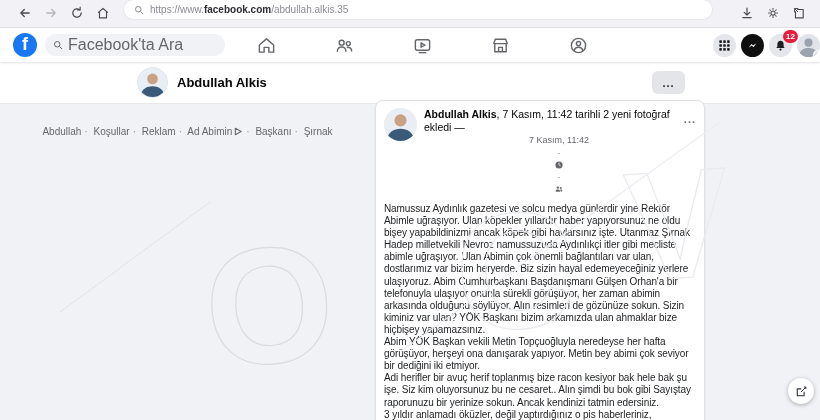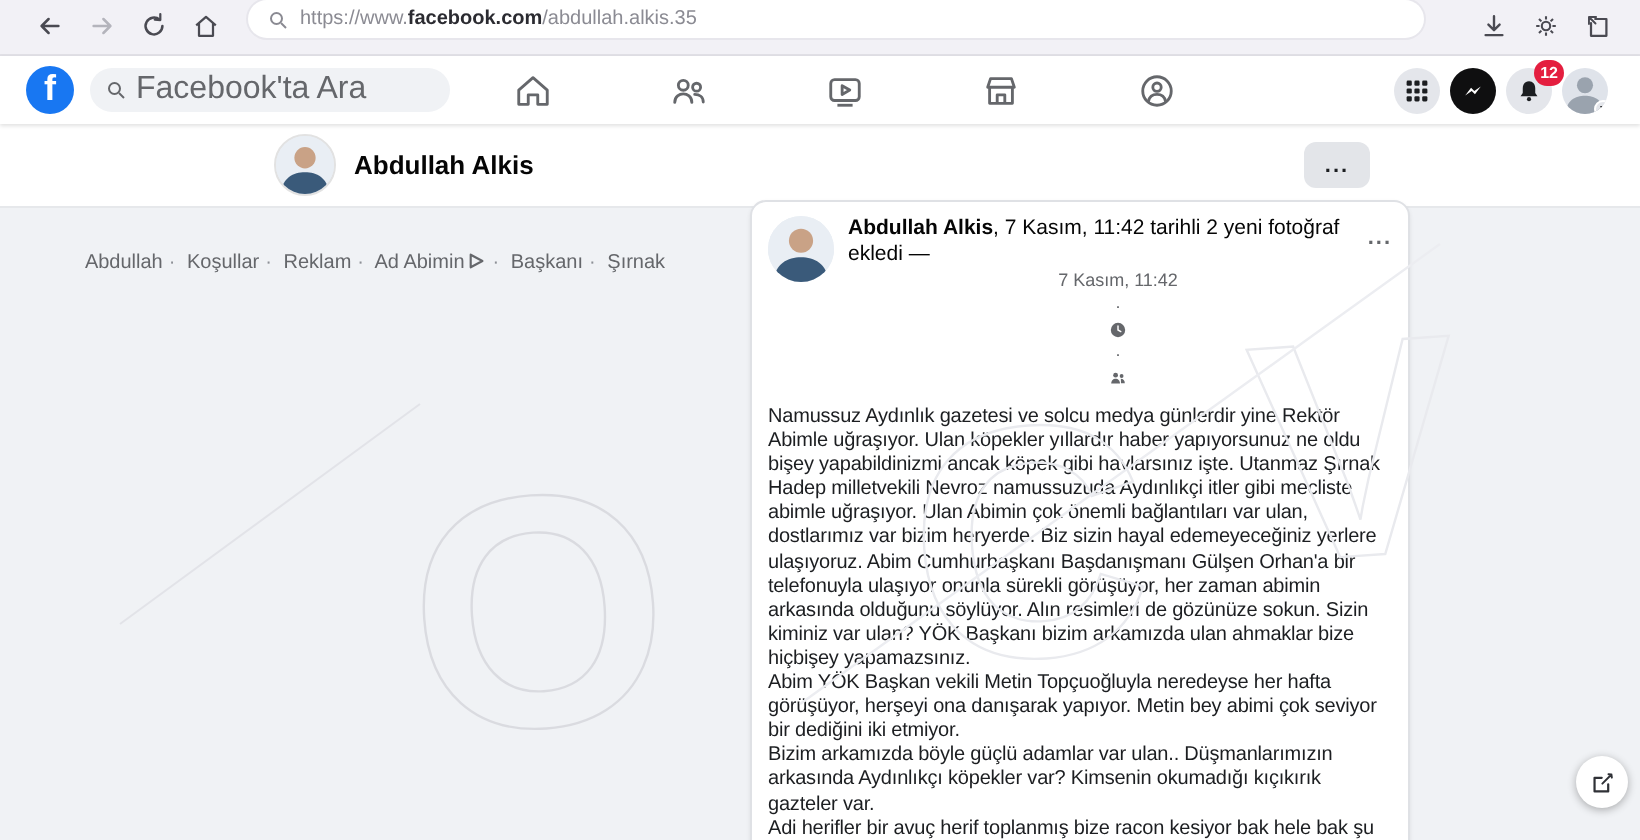--- a/index.html
+++ b/index.html
@@ -22,21 +22,21 @@
   
   .fb-header { position:absolute; left:0; top:28px; width:820px; height:34px; background:#ffffff; box-shadow:0 1px 2px rgba(0,0,0,.12); display:flex; align-items:center; z-index:5; }
   .fb-logo { width:24px; height:24px; border-radius:50%; background:#1877f2; color:#fff; display:flex; align-items:center; justify-content:center; font-weight:bold; font-size:18px; margin-left:13px; cursor:pointer; line-height:0; padding-bottom:3px; }
   .fb-search { width:180px; height:22px; border-radius:11px; background:#f0f2f5; border:none; display:flex; align-items:center; margin-left:8px; padding:0 8px; }
   .fb-search svg { width:10px; height:10px; color:#65676b; margin-right:5px; flex:0 0 auto; }
   .fb-search input { border:none; outline:none; background:transparent; font-size:16px; width:140px; color:#050505; font-family:inherit; }
   .fb-search input::placeholder { color:#65676b; }
   .fb-nav { position:absolute; left:238px; top:0; height:34px; display:flex; align-items:center; }
   .nav-item { width:56px; height:34px; display:flex; align-items:center; justify-content:center; color:#65676b; cursor:pointer; margin-right:22px; }
   .nav-item svg { width:19px; height:19px; }
-  .fb-right { position:absolute; right:16px; top:0; height:34px; display:flex; align-items:center; gap:5px; }
+  .fb-right { position:absolute; right:0; top:0; height:34px; display:flex; align-items:center; gap:5px; }
   .circle-btn { width:23px; height:23px; border-radius:50%; background:#e4e6eb; display:flex; align-items:center; justify-content:center; color:#1c1e21; position:relative; cursor:pointer; }
   .circle-btn svg { width:13px; height:13px; }
   .circle-btn.dark { background:#0f0f10; color:#fff; }
   .badge { position:absolute; top:-4px; right:-6px; min-width:14px; height:13px; background:#e41e3f; color:#fff; border-radius:7px; font-size:8px; font-weight:bold; display:flex; align-items:center; justify-content:center; padding:0 3px; }
   .avatar-mini { width:23px; height:23px; border-radius:50%; background:#dfe3ea; overflow:hidden; position:relative; cursor:pointer; }
   .chev-mini { position:absolute; right:-2px; bottom:-2px; width:9px; height:9px; border-radius:50%; background:#e4e6eb; color:#1c1e21; font-size:6px; display:flex; align-items:center; justify-content:center; border:1px solid #fff; }
 
   
   .page { position:absolute; left:0; top:62px; width:820px; height:358px; background:#f0f2f5; }
   .profile-band { position:absolute; left:0; top:0; width:820px; height:42px; background:#ffffff; border-bottom:1px solid #e6e8eb; }
@@ -262,21 +262,20 @@
               <path d="M1.5 17 C1.5 12.5 4.5 10.8 7 10.8 C9.5 10.8 12.5 12.5 12.5 17 Z"></path>
               <circle cx="14.5" cy="7.5" r="2.4"></circle>
               <path d="M13.5 10.8 C16.5 11 18.5 12.8 18.5 16.5 H13.8"></path>
             </svg>
         </div>
         <div class="post-more">...</div>
       </div>
       <div class="post-body">
         <p>Namussuz Aydınlık gazetesi ve solcu medya günlerdir yine Rektör Abimle uğraşıyor. Ulan köpekler yıllardır haber yapıyorsunuz ne oldu bişey yapabildinizmi ancak köpek gibi havlarsınız işte. Utanmaz Şırnak Hadep milletvekili Nevroz namussuzuda Aydınlıkçi itler gibi mecliste abimle uğraşıyor. Ulan Abimin çok önemli bağlantıları var ulan, dostlarımız var bizim heryerde. Biz sizin hayal edemeyeceğiniz yerlere ulaşıyoruz. Abim Cumhurbaşkanı Başdanışmanı Gülşen Orhan'a bir telefonuyla ulaşıyor onunla sürekli görüşüyor, her zaman abimin arkasında olduğunu söylüyor. Alın resimleri de gözünüze sokun. Sizin kiminiz var ulan? YÖK Başkanı bizim arkamızda ulan ahmaklar bize hiçbişey yapamazsınız.</p>
         <p>Abim YÖK Başkan vekili Metin Topçuoğluyla neredeyse her hafta görüşüyor, herşeyi ona danışarak yapıyor. Metin bey abimi çok seviyor bir dediğini iki etmiyor.</p>
-        <p>Bizim arkamızda böyle güçlü adamlar var ulan.. Düşmanlarımızın arkasında Aydınlıkçı köpekler var? Kimsenin okumadığı kıçıkırık gazteler var.</p>
         <p>Adi herifler bir avuç herif toplanmış bize racon kesiyor bak hele bak şu işe. Siz kim oluyorsunuz bu ne cesaret.. Alın şimdi bu bok gibi Sayıştay raporunuzu bir yerinize sokun. Ancak kendinizi tatmin edersiniz.</p>
         <p>3 yıldır anlamadı öküzler, değil yaptırdığınız o pis haberleriniz, Sayıştay'ın tillahı gelse Rektör abime hiç bişey yapamaz...Ancak köpek gibi kudurup duracak bu şerefsizler..</p>
       </div>
       <div class="photo-strip"></div>
     </div>
 
     <svg class="watermark" viewBox="0 0 820 358">
       <text class="wm-letter" x="205" y="300" font-size="165" transform="rotate(-4 280 240)">O</text>
       <text class="wm-letter wm-light" x="455" y="265" font-size="165" transform="rotate(-4 530 205)">C</text>
       <text class="wm-letter wm-light" x="625" y="215" font-size="155" transform="rotate(-4 690 150)">V</text>

